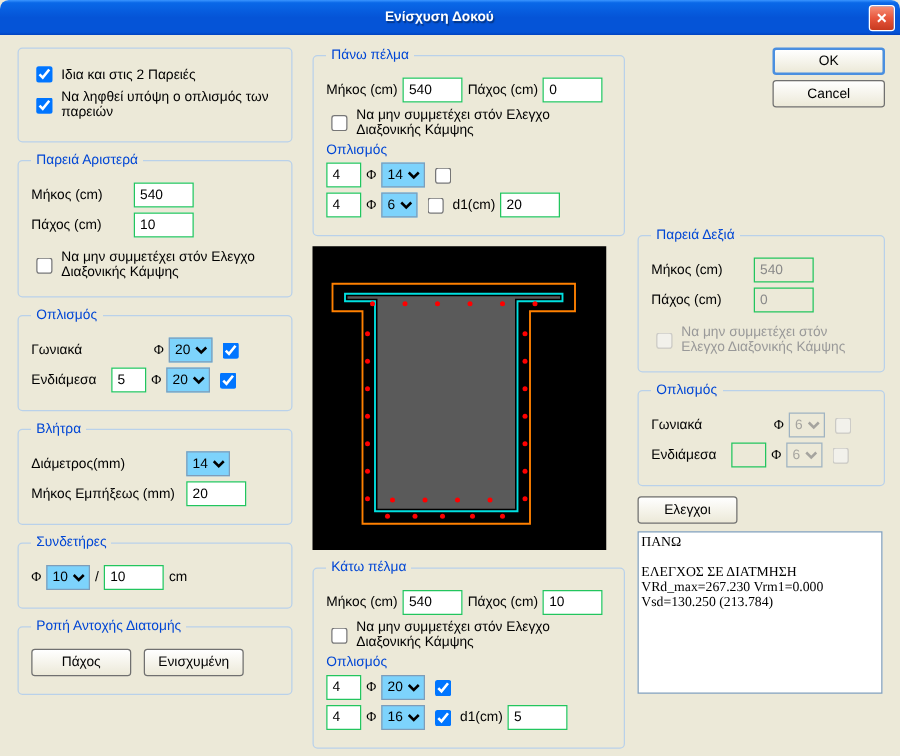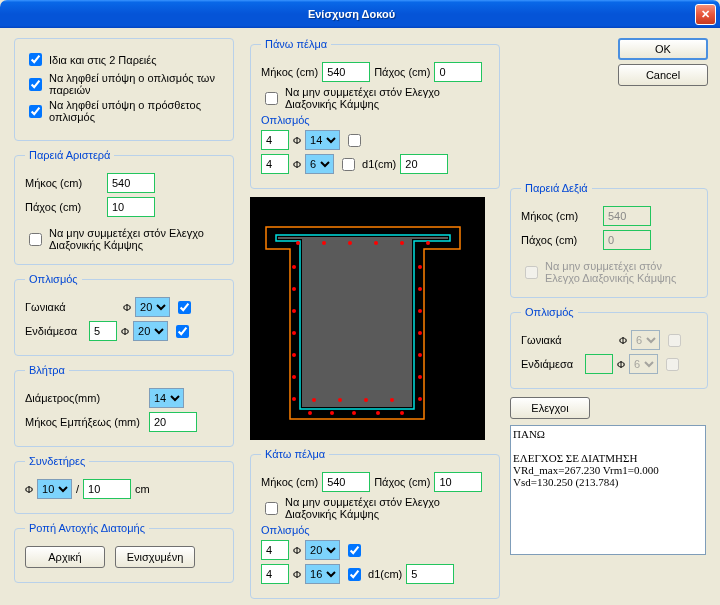--- a/index.html
+++ b/index.html
@@ -74,24 +74,20 @@
   <div class="col1">
     <fieldset style="padding-bottom:14px;">
       <div class="chk-line">
         <input type="checkbox" checked="" style="">
         <label>Ιδια και στις 2 Παρειές</label>
       </div>
       <div class="chk-line">
         <input type="checkbox" checked="" style="">
         <label>Να ληφθεί υπόψη ο οπλισμός των παρειών</label>
       </div>
-      <div class="chk-line">
-        <input type="checkbox" checked="" style="">
-        <label>Να ληφθεί υπόψη ο πρόσθετος οπλισμός</label>
-      </div>
     </fieldset>
 
     <fieldset>
       <legend>Παρειά Αριστερά</legend>
       <div class="row">
         <span class="lbl" style="width:78px">Μήκος (cm)</span>
         <input type="text" class="w50" value="540" style="">
       </div>
       <div class="row">
         <span class="lbl" style="width:78px">Πάχος (cm)</span>
@@ -140,21 +136,21 @@
         <select><option>10</option></select>
         <span>/</span>
         <input type="text" class="w50" value="10" style="">
         <span>cm</span>
       </div>
     </fieldset>
 
     <fieldset>
       <legend>Ροπή Αντοχής Διατομής</legend>
       <div class="row" style="gap:10px;">
-        <button class="btn">Αρχική</button>
+        <button class="btn">Πάχος</button>
         <button class="btn">Ενισχυμένη</button>
       </div>
     </fieldset>
   </div>
 
   <div class="col2">
     <fieldset>
       <legend>Πάνω πέλμα</legend>
       <div class="row">
         <span class="lbl">Μήκος (cm)</span>

